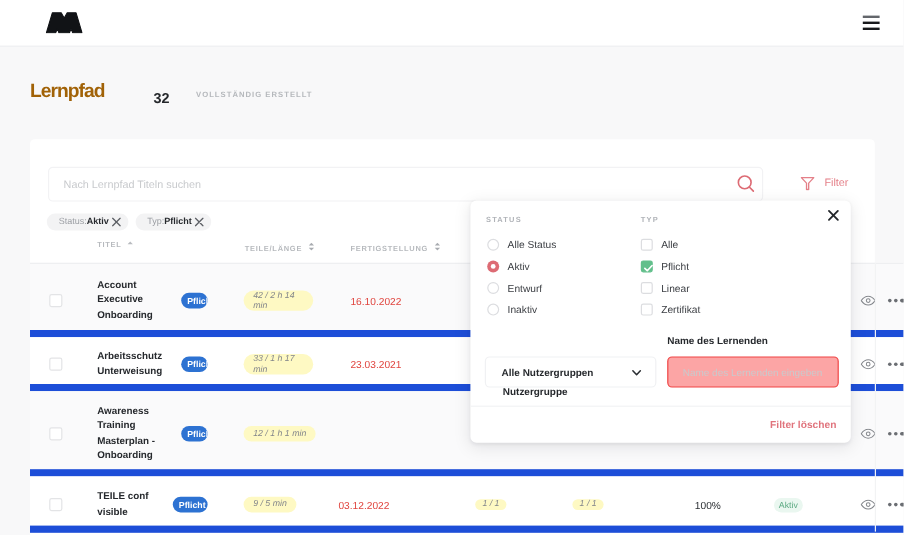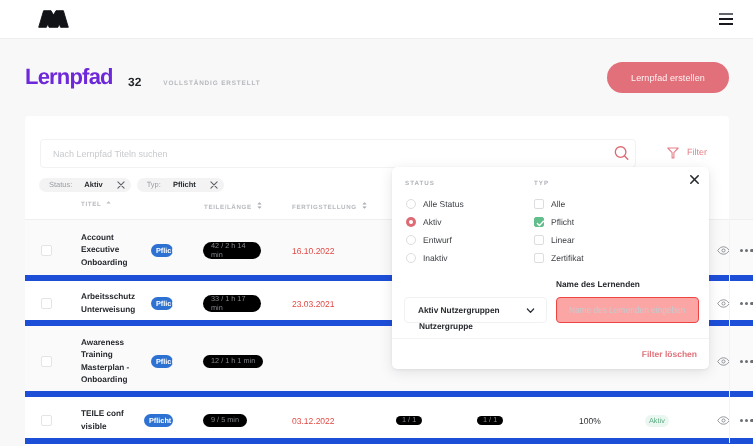--- a/index.html
+++ b/index.html
@@ -21,24 +21,24 @@
   .logo { position:absolute; left:38px; top:10px; width:31px; height:18px; }
   .hamburger { position:absolute; left:719px; top:13px; width:14px; height:12px; cursor:pointer; }
   .hamburger i { display:block; height:2px; width:14px; background:#18191c; }
   .hamburger i:nth-child(1){ background:#63666b; margin:0 0 3px 0;}
   .hamburger i:nth-child(2){ margin-bottom:3px;}
 
   
   .page-head { position:absolute; left:0; top:0px; width:753px; height:116px; }
   .page-title {
     position:absolute; left:25px; top:66px;
-    font-size:22px; font-weight:bold; letter-spacing:-0.8px; color:#6d28d9;
+    font-size:16px; font-weight:bold; letter-spacing:-0.8px; color:#a16207;
     line-height:22px;
   }
-  .count-wrap { position:absolute; left:128px; top:76px; display:flex; align-items:flex-end; gap:22px; }
+  .count-wrap { position:absolute; left:128px; top:76px; display:flex; align-items:flex-start; gap:22px; }
   .count-num { font-size:12px; font-weight:bold; color:#24272b; letter-spacing:0px; line-height:12px; }
   .count-label { font-size:6.4px; font-weight:bold; color:#b5b8bc; letter-spacing:0.85px; line-height:8px; }
   .create-btn {
     position:absolute; left:607px; top:62px; width:122px; height:31px;
     background:#e2707a; border-radius:16px; border:none; cursor:pointer;
     color:#fdf2f2; font-size:9px; font-family:inherit; letter-spacing:0.1px;
     display:flex; align-items:center; justify-content:center;
   }
 
   
@@ -75,21 +75,21 @@
   }
   .filter-btn {
     position:absolute; left:667px; top:146px; height:13px; cursor:pointer;
     display:flex; align-items:center; gap:8px;
     color:#e48089; font-size:9px; line-height:13px;
   }
 
   .chips { position:absolute; left:39px; top:178px; display:flex; gap:6px; }
   .chip {
     height:14px; border-radius:7px; background:#f3f3f4;
-    display:flex; align-items:center; gap:12px; padding:0 6px 0 10px;
+    display:flex; align-items:center; gap:0; padding:0 6px 0 10px;
     font-size:7.5px; color:#9b9ea3; cursor:default; line-height:14px;
   }
   .chip b { color:#26292d; font-weight:bold; }
   .chip .x { margin-left:2px; cursor:pointer; display:flex; }
 
   
   .thead {
     position:absolute; left:25px; top:198px; width:728px; height:22px;
     border-bottom:1px solid #eeeff1;
   }
@@ -110,22 +110,22 @@
   .r-title {
     font-size:8.2px; font-weight:bold; color:#26292d; line-height:12.5px;
     letter-spacing:0px;
   }
   .badge {
     background:#2d72d2; color:#fff; border-radius:7px; height:13px;
     font-size:7.3px; font-weight:bold; display:flex; align-items:center;
     padding:0 5px; white-space:nowrap; flex:0 0 auto; overflow:hidden;
   }
   .pill {
-    background:#000000; color:#83868b; border-radius:9px;
-    font-size:7.3px; line-height:8.4px; padding:0.5px 8px; display:inline-block;
+    background:#fef9c3; color:#83868b; border-radius:9px;
+    font-size:7.3px; line-height:8.4px; padding:0.5px 8px; display:inline-block;font-style:italic;
   }
   .date { font-size:8.5px; line-height:10px; }
   .date.red { color:#e0453f; }
   .date.plain { color:#2b2f33; }
   .pct { font-size:8.5px; color:#2b2f33; }
   .status-badge {
     background:#eaf7f0; color:#5aa881; border-radius:7px; height:12px;
     font-size:7.3px; display:flex; align-items:center; padding:0 4px;
   }
   .eye { cursor:pointer; }
@@ -184,21 +184,20 @@
     <i></i>
   </div>
 </div>
 
 <div class="page-head">
   <div class="page-title">Lernpfad</div>
   <div class="count-wrap">
     <span class="count-num">32</span>
     <span class="count-label">VOLLSTÄNDIG ERSTELLT</span>
   </div>
-  <button class="create-btn">Lernpfad erstellen</button>
 </div>
 
 <div class="card"></div>
 <div class="card-fill"></div>
 <div class="sticky-edge"></div>
 
 <div class="search-box">
   <input class="search-input" type="text" placeholder="Nach Lernpfad Titeln suchen" style="">
 </div>
 <div class="search-icon-btn">
@@ -351,21 +350,21 @@
       </div>
       <div class="cell" style="left:56px; top:0; height:47px; width:58px">
         <span class="r-title">TEILE conf visible</span>
       </div>
       <div class="cell" style="left:119px; top:0; height:47px">
         <span class="badge" style="width:29px">Pflicht</span>
       </div>
       <div class="cell" style="left:178px; top:0; height:47px; width:58px">
         <span class="pill" style="white-space:nowrap;padding-top:2.3px;padding-bottom:2.3px">9 / 5 min</span>
       </div>
-      <div class="cell" style="left:267px; top:0; height:47px">
+      <div class="cell" style="left:257px; top:0; height:47px">
         <span class="date red">03.12.2022</span>
       </div>
       <div class="cell" style="left:371px; top:0; height:47px">
         <span class="pill" style="padding-left:6px;padding-right:6px">1 / 1</span>
       </div>
       <div class="cell" style="left:452px; top:0; height:47px">
         <span class="pill" style="padding-left:6px;padding-right:6px">1 / 1</span>
       </div>
       <div class="cell" style="left:554px; top:0; height:47px">
         <span class="pct">100%</span>
@@ -433,21 +432,21 @@
         <span class="opt-label">Linear</span>
       </div>
       <div class="opt" style="left:142px; top:85px">
         <span class="chk"></span>
         <span class="opt-label">Zertifikat</span>
       </div>
     </div>
 
   <div class="field-label" style="left:27px; top:112px;margin-top:42px;">Nutzergruppe</div>
   <div class="select" style="left:12px; top:130px; width:143px;">
-    <span>Aktiv Nutzergruppen</span>
+    <span>Alle Nutzergruppen</span>
     <svg width="11" height="11" viewBox="0 0 12 12" fill="none" xmlns="http://www.w3.org/2000/svg">
       <path d="M2.6 4.4 L6 8.0 L9.4 4.4" stroke="#2b2f33" stroke-width="1.4" stroke-linecap="round" stroke-linejoin="round"></path>
     </svg>
   </div>
   <div class="field-label" style="left:164px; top:112px;text-align:center;">Name des Lernenden</div>
   <input class="text-input" style="left: 164px; top: 130px; width: 143px;" type="text" placeholder="Name des Lernenden eingeben">
 
   <div class="panel-footer">
     <span class="clear-link">Filter löschen</span>
   </div>

